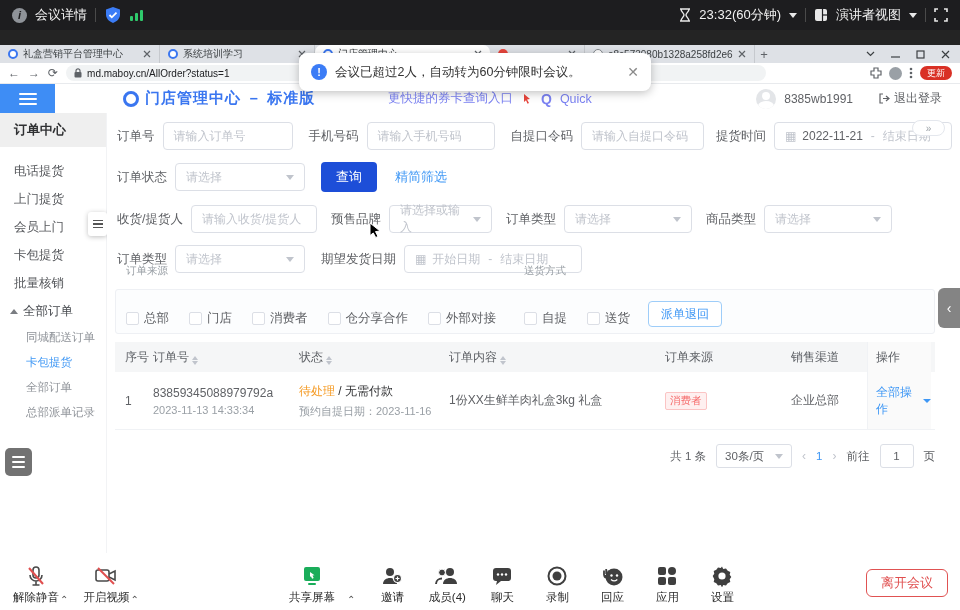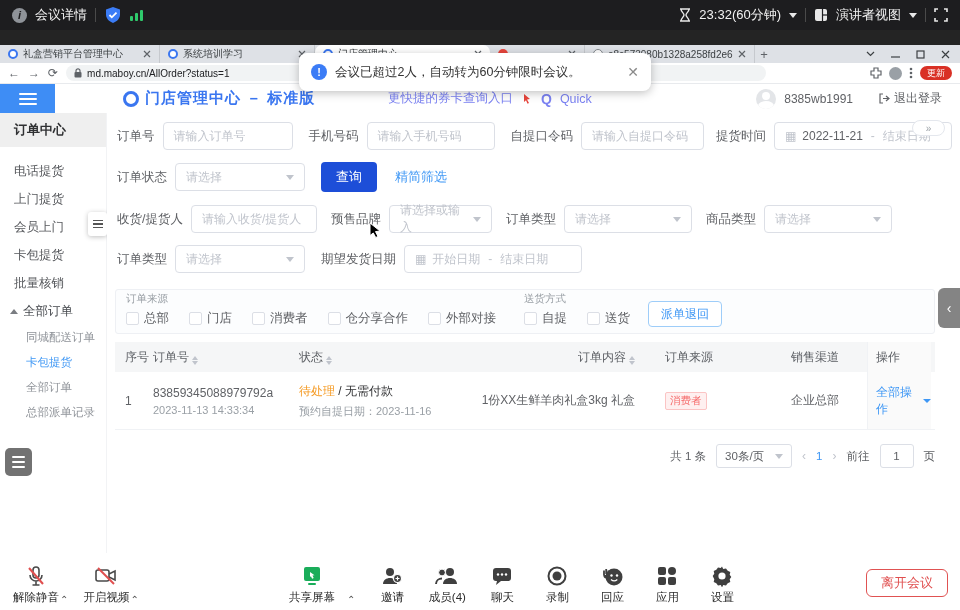--- a/index.html
+++ b/index.html
@@ -81,29 +81,29 @@
   .btn-primary { height:30px; padding:0 15px; background:#1d4ed8; color:#fff; font-size:13px; border:none; border-radius:4px; }
   .link-blue { color:#3e97f5; font-size:13px; margin-left:18px; position:relative; }
   .collapse-pill { position:absolute; right:15px; top:7px; width:33px; height:16px; border:1px solid #e4e7ed; border-radius:9px; display:flex; align-items:center; justify-content:center; color:#9aa0a6; font-size:10px; background:#fff; }
   .cursor-svg { position:absolute; left:262px; top:60px; z-index:5; }
 
   
   .src-panel { margin:16px 25px 0 8px; border:1px solid #eef0f4; background:#fcfdfe; border-radius:3px; height:45px; display:flex; align-items:flex-end; padding:4px 10px 6px; }
   .grp { display:flex; flex-direction:column; gap:4px; }
   .grp-label { font-size:10.5px; color:#9aa0a6; }
   .cbrow { display:flex; align-items:center; gap:20px; }
-  .cb { display:flex; align-items:center; gap:5px; font-size:12.5px; color:#606266; }
+  .cb { display:flex; align-items:center; gap:5px; font-size:12.5px; color:#606266;margin-top:28px; }
   .cb i { width:13px; height:13px; border:1px solid #dcdfe6; border-radius:2px; background:#fff; }
   .btn-outline { height:26px; padding:0 12px; border:1px solid #9ecdf9; color:#3e97f5; background:#fff; border-radius:4px; font-size:12px; margin-left:18px; }
 
   
   .tbl { margin:8px 25px 0 8px; font-size:12px; }
   .tbl-hd { display:flex; background:#f5f6f7; height:30px; align-items:center; color:#5b5e63;margin-top:6px; }
   .tbl-row { display:flex; height:58px; align-items:center; border-bottom:1px solid #f0f2f5; color:#606266; }
-  .c1{width:38px; padding-left:10px;} .c2{width:146px;} .c3{width:150px;} .c4{width:186px;text-align:right;} .c5{width:156px; padding-left:30px;} .c6{width:76px;} .c7{width:64px;}
+  .c1{width:38px; padding-left:10px;} .c2{width:146px;} .c3{width:150px;} .c4{width:186px;} .c5{width:156px; padding-left:30px;} .c6{width:76px;} .c7{width:64px;}
   .tbl-hd .c7, .tbl-row .c7 { background:#fafafa; align-self:stretch; display:flex; align-items:center; border-left:1px solid #f0f2f5; }
   .sort { display:inline-flex; flex-direction:column; gap:1px; margin-left:3px; vertical-align:1px; }
   .sort b { width:0; height:0; border-left:3.5px solid transparent; border-right:3.5px solid transparent; }
   .sort .up { border-bottom:4px solid #c0c4cc; } .sort .dn { border-top:4px solid #c0c4cc; }
   .sub { color:#9aa0a6; font-size:11px; margin-top:4px; }
   .st-orange { color:#f59a23; }
   .price { font-weight:bold; color:#303133; }
   .row-icons { color:#b0b3b8; font-size:11px; letter-spacing:2px; }
   .badge-red { display:inline-block; font-size:10.5px; color:#f56c6c; background:#fef0f0; border:1px solid #fbc4c4; border-radius:2px; padding:1px 4px; }
   .act-link { color:#3e97f5; display:flex; align-items:center; gap:4px; }

